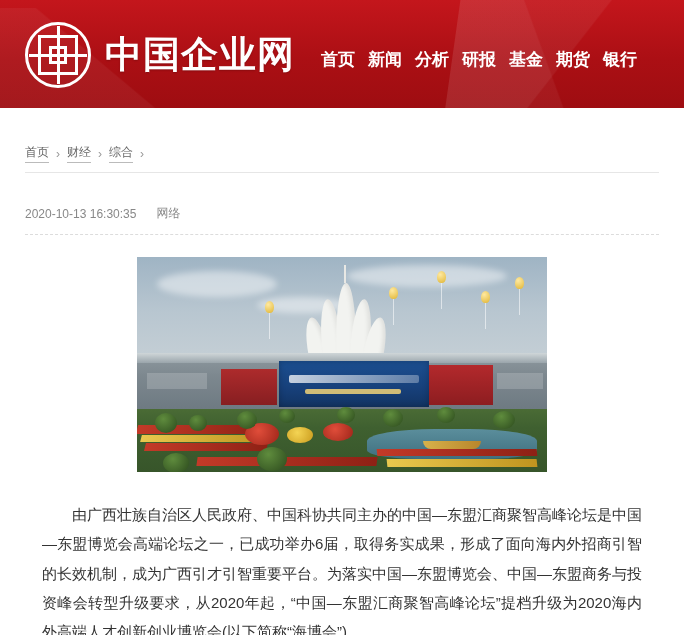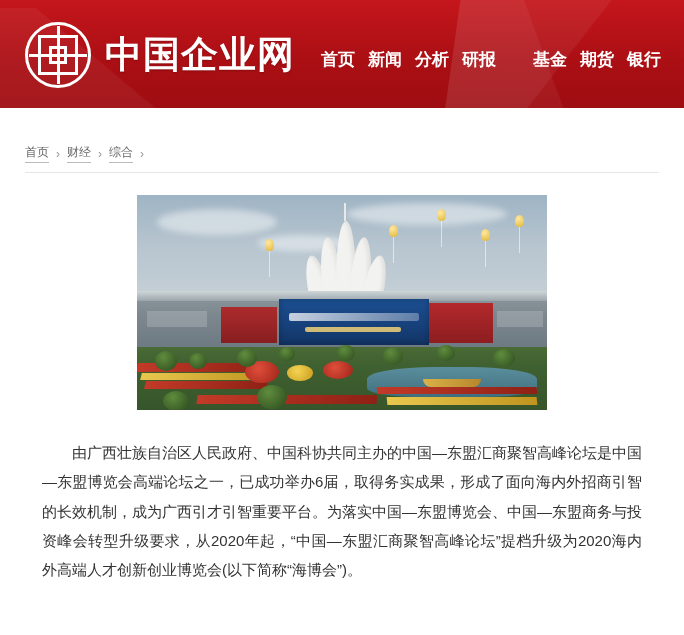--- a/index.html
+++ b/index.html
@@ -106,21 +106,21 @@
     align-items: center;
   }
   .nav-item {
     color: #ffffff;
     font-size: 17px;
     font-weight: bold;
     margin-right: 13px;
     white-space: nowrap;
     cursor: pointer;
   }
-  .nav-group.second { margin-left: 24px; text-align: center; }
+  .nav-group.second { margin-left: 0; text-align: center; }
   .nav-group.second .nav-item:last-child { margin-right: 0; }
 
   
   .crumb-wrap {
     width: 634px;
     margin: 0 auto;
     padding-top: 36px;
     padding-bottom: 9px;
     border-bottom: 1px solid #e6e6e6;
     display: flex;
@@ -386,20 +386,24 @@
   <span class="crumb-sep">›</span>
   <span class="crumb-link">财经</span>
   <span class="crumb-sep">›</span>
   <span class="crumb-link">综合</span>
   <span class="crumb-sep">›</span>
 </div>
 
 <div class="article">
 
 
+  <div class="meta">
+    <span class="meta-date">2020-10-13 16:30:35</span>
+    <span class="meta-source">网络</span>
+  </div>
 
   <div class="figure">
     <div class="sky"></div>
     <div class="cloud c1"></div>
     <div class="cloud c2"></div>
     <div class="cloud c3"></div>
 
     <div class="tower">
       <div class="spire"></div>
       <div class="petal p1"></div>

